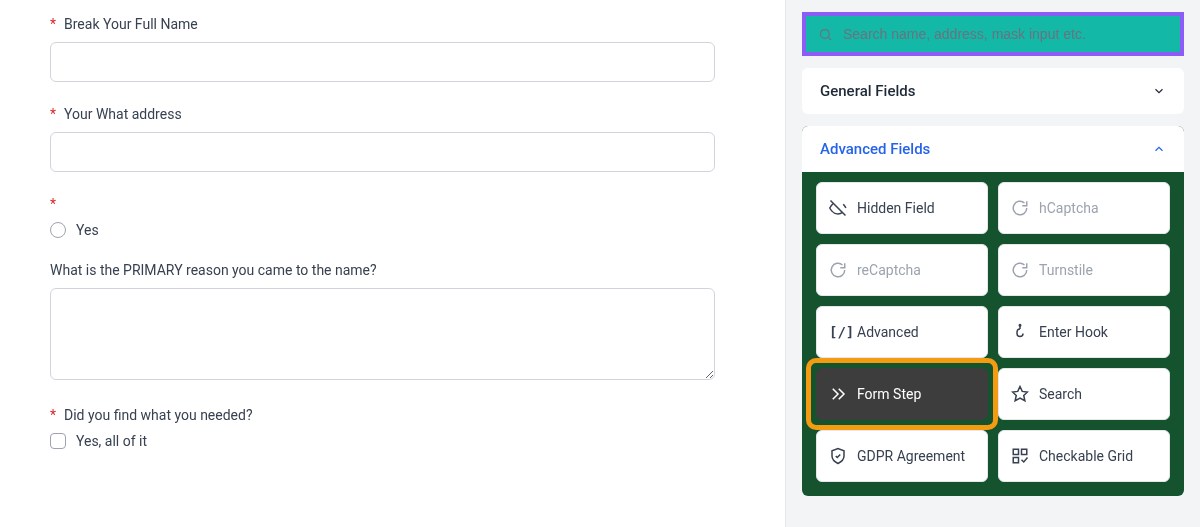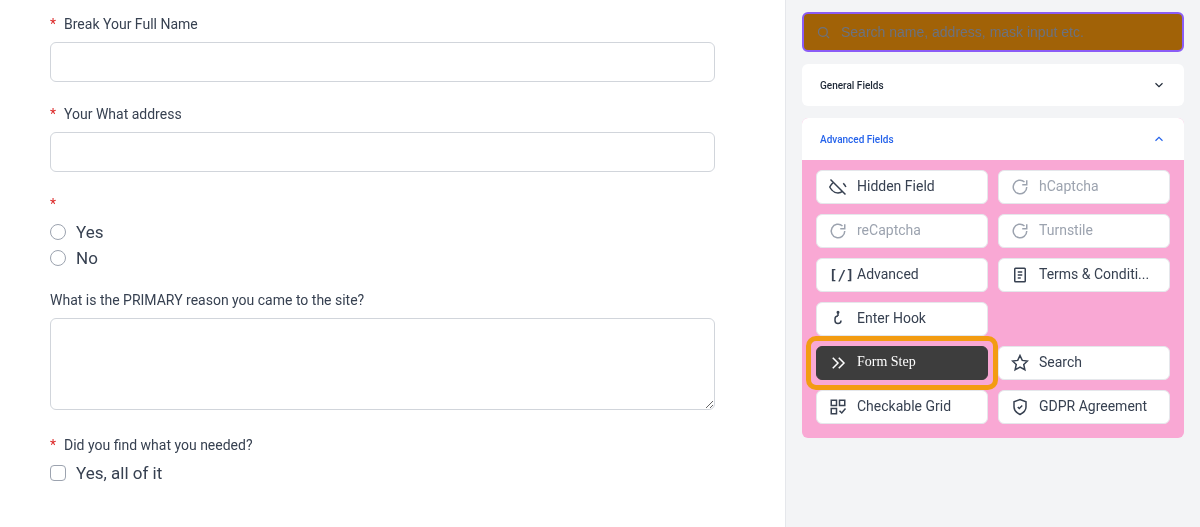--- a/index.html
+++ b/index.html
@@ -42,96 +42,95 @@
     border-radius: 6px;
     background: #fff;
     padding: 10px 12px;
     font-size: 14px;
     font-family: inherit;
   }
   .text-input { height: 40px; }
   .textarea { height: 92px; resize: both; }
   .radio-group { display: flex; flex-direction: column; gap: 6px; margin-top: 2px; }
   .radio-option, .checkbox-option {
-    display: flex; align-items: center; gap: 10px; font-size: 17px; color: #374151;
+    display: flex; align-items: center; gap: 10px; font-size: 14px; color: #374151;
   }
   .radio-circle {
     width: 16px; height: 16px; border: 1.5px solid #9ca3af; border-radius: 50%;
     display: inline-block;
   }
   .checkbox-square {
     width: 16px; height: 16px; border: 1.5px solid #9ca3af; border-radius: 4px;
     display: inline-block;
   }
   
   .search-wrap {
-    background: #a16207;
-    border: 2px solid #8b5cf6;
-    border-radius: 6px;
+    background: #14b8a6;
+    border: 4px solid #8b5cf6;
+    border-radius: 0;
     display: flex;
     align-items: center;
     gap: 10px;
     padding: 10px 12px;
   }
   .search-wrap input {
     border: none; outline: none; font-size: 14px; flex: 1; background: transparent;
   }
   .search-wrap input::placeholder { color: #6b7280; }
   .search-icon { width: 15px; height: 15px; stroke: #6b7280; fill: none; stroke-width: 2; }
 
   .accordion-header {
     background: #fff;
     border-radius: 6px;
     padding: 14px 18px;
     display: flex;
     align-items: center;
     justify-content: space-between;
-    font-size: 10px;
+    font-size: 15px;
     font-weight: 500;
     color: #1f2937;
     cursor: pointer;
   }
   .accordion-header.active { color: #2563eb; }
   .accordion-panel {
-    background: #f9a8d4;
+    background: #14532d;
     border-radius: 6px;
     padding: 0 0 0 0;
   }
   .accordion-panel .accordion-header {
     border-radius: 6px 6px 0 0;
   }
   .field-grid {
     display: grid;
     grid-template-columns: 1fr 1fr;
     gap: 10px;
     padding: 10px 14px 14px 14px;
   }
   .field-card {
     border: 1px solid #e5e7eb;
     border-radius: 6px;
-    padding: 7px 12px;
-    display: flex;
-    align-items: flex-start;
+    padding: 16px 12px;
+    display: flex;
+    align-items: center;
     gap: 10px;
     font-size: 14px;
     color: #374151;
     background: #fff;
     cursor: grab;
     white-space: nowrap;
     overflow: hidden;
     text-overflow: ellipsis;
   }
   .field-card.disabled { color: #9ca3af; }
   .field-card .icon { flex: 0 0 18px; width: 18px; height: 18px; }
   .field-card .label { overflow: hidden; text-overflow: ellipsis; }
   .field-card.dark {
     background: #3d3d3d;
     border-color: #3d3d3d;
     color: #fff;
-    font-family: Liberation Serif, serif;
   }
   .highlight-wrap {
     grid-column: 1;
     position: relative;
   }
   .highlight-wrap .field-card { width: 100%; }
   .highlight-wrap::before {
     content: "";
     position: absolute;
     inset: -10px;
@@ -164,30 +163,26 @@
 
   <div class="form-field">
     <div class="form-label">
       <span class="req">*</span>
     </div>
     <div class="radio-group">
       <label class="radio-option">
         <span class="radio-circle"></span>
         <span>Yes</span>
       </label>
-      <label class="radio-option">
-        <span class="radio-circle"></span>
-        <span>No</span>
-      </label>
     </div>
   </div>
 
   <div class="form-field">
     <div class="form-label">
-      <span>What is the PRIMARY reason you came to the site?</span>
+      <span>What is the PRIMARY reason you came to the name?</span>
     </div>
     <textarea class="textarea" style=""></textarea>
   </div>
 
   <div class="form-field" style="margin-bottom:0;">
     <div class="form-label">
       <span class="req">*</span>
       <span>Did you find what you needed?</span>
     </div>
     <label class="checkbox-option">
@@ -257,29 +252,20 @@
             <polyline points="21 3 21 9 15 9"></polyline>
           </svg>
         <span class="label">Turnstile</span>
       </div>
 
       <div class="field-card">
         <span class="icon" style="font-weight:600;font-family:monospace;font-size:14px;text-align:center;line-height:18px;">[/]</span>
         <span class="label">Advanced</span>
       </div>
 
-      <div class="field-card">
-        <svg class="icon" viewBox="0 0 24 24" fill="none" stroke="currentColor" stroke-width="2">
-            <rect x="5" y="3" width="14" height="18" rx="1"></rect>
-            <line x1="9" y1="8" x2="15" y2="8"></line>
-            <line x1="9" y1="12" x2="15" y2="12"></line>
-            <line x1="9" y1="16" x2="13" y2="16"></line>
-          </svg>
-        <span class="label">Terms &amp; Conditi...</span>
-      </div>
 
       <div class="field-card">
         <svg class="icon" viewBox="0 0 24 24" fill="none" stroke="currentColor" stroke-width="2">
             <path d="M12 2v6"></path>
             <path d="M12 8a4 4 0 0 0-4 4v2a4 4 0 0 0 8 0"></path>
             <circle cx="12" cy="3" r="1"></circle>
           </svg>
         <span class="label">Enter Hook</span>
       </div>
 
@@ -295,32 +281,32 @@
 
       <div class="field-card">
         <svg class="icon" viewBox="0 0 24 24" fill="none" stroke="currentColor" stroke-width="2">
             <polygon points="12 2 15 8.5 22 9.3 17 14 18.5 21 12 17.5 5.5 21 7 14 2 9.3 9 8.5 12 2"></polygon>
           </svg>
         <span class="label">Search</span>
       </div>
 
       <div class="field-card">
         <svg class="icon" viewBox="0 0 24 24" fill="none" stroke="currentColor" stroke-width="2">
+            <path d="M12 22s8-4 8-10V5l-8-3-8 3v7c0 6 8 10 8 10z"></path>
+            <polyline points="9 12 11 14 15 10"></polyline>
+          </svg>
+        <span class="label">GDPR Agreement</span>
+      </div>
+
+      <div class="field-card">
+        <svg class="icon" viewBox="0 0 24 24" fill="none" stroke="currentColor" stroke-width="2">
             <rect x="3" y="3" width="7" height="7"></rect>
             <rect x="14" y="3" width="7" height="7"></rect>
             <rect x="3" y="14" width="7" height="7"></rect>
             <polyline points="14 17 17 20 22 14"></polyline>
           </svg>
         <span class="label">Checkable Grid</span>
       </div>
 
-      <div class="field-card">
-        <svg class="icon" viewBox="0 0 24 24" fill="none" stroke="currentColor" stroke-width="2">
-            <path d="M12 22s8-4 8-10V5l-8-3-8 3v7c0 6 8 10 8 10z"></path>
-            <polyline points="9 12 11 14 15 10"></polyline>
-          </svg>
-        <span class="label">GDPR Agreement</span>
-      </div>
-
     </div>
   </div>
 
 </div>
 
 </body></html>

